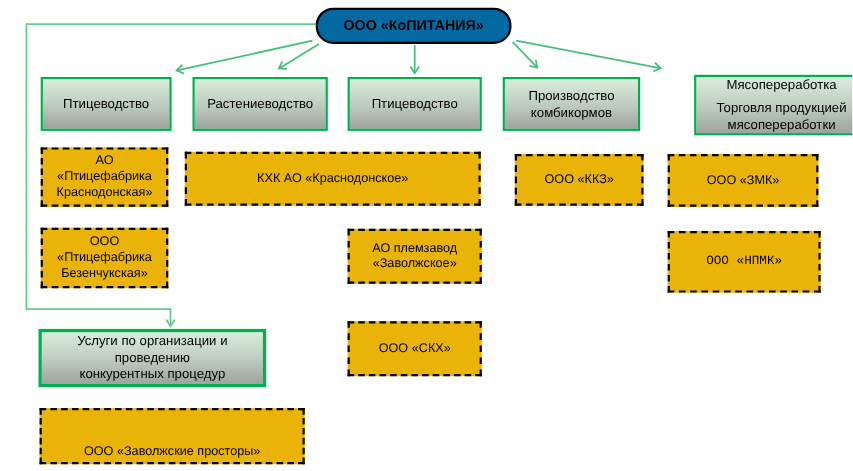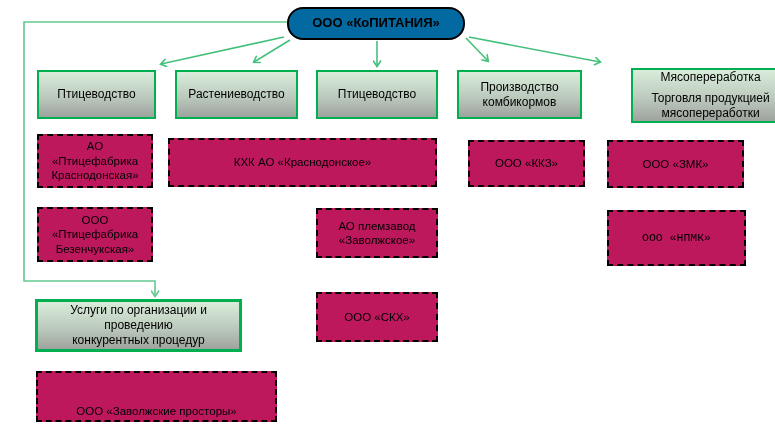--- a/index.html
+++ b/index.html
@@ -36,21 +36,21 @@
   }
   .green-box .para + .para{margin-top:6px;}
   .services-box{
     border:3px solid #00B050;
     background:linear-gradient(to bottom,#d9edda 0%,#bccabd 55%,#9ea39e 100%);
     font-size:12px;
     padding:2px 6px;
   }
   .dashed-box{
     border:2px dashed #000;
-    background:#be185d;
+    background:#eab308;
     font-size:11.5px;
     padding:2px 4px;
   }
   #connector-layer{
     position:absolute;top:0;left:0;
     pointer-events:none;
   }
 </style>
 </head>
 <body>

